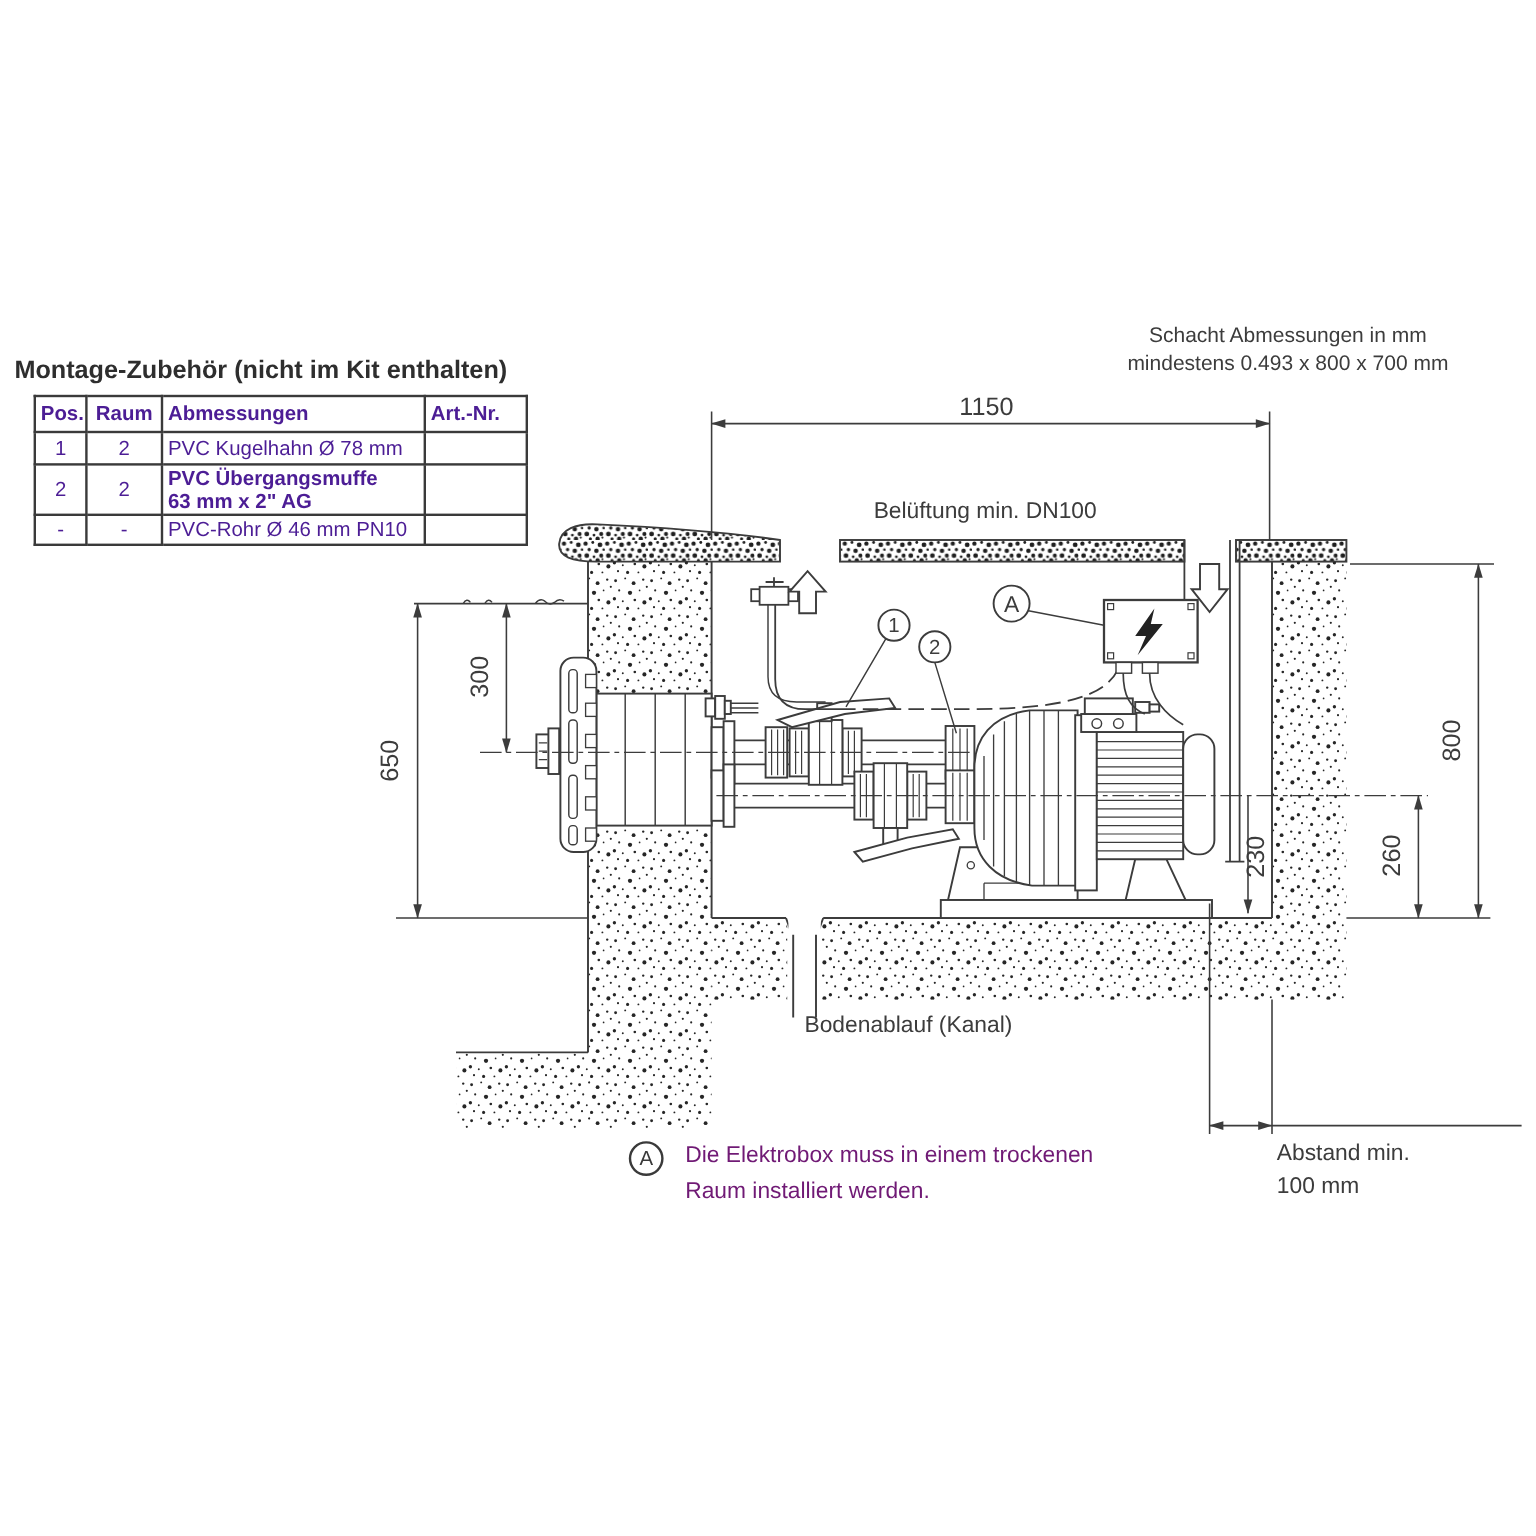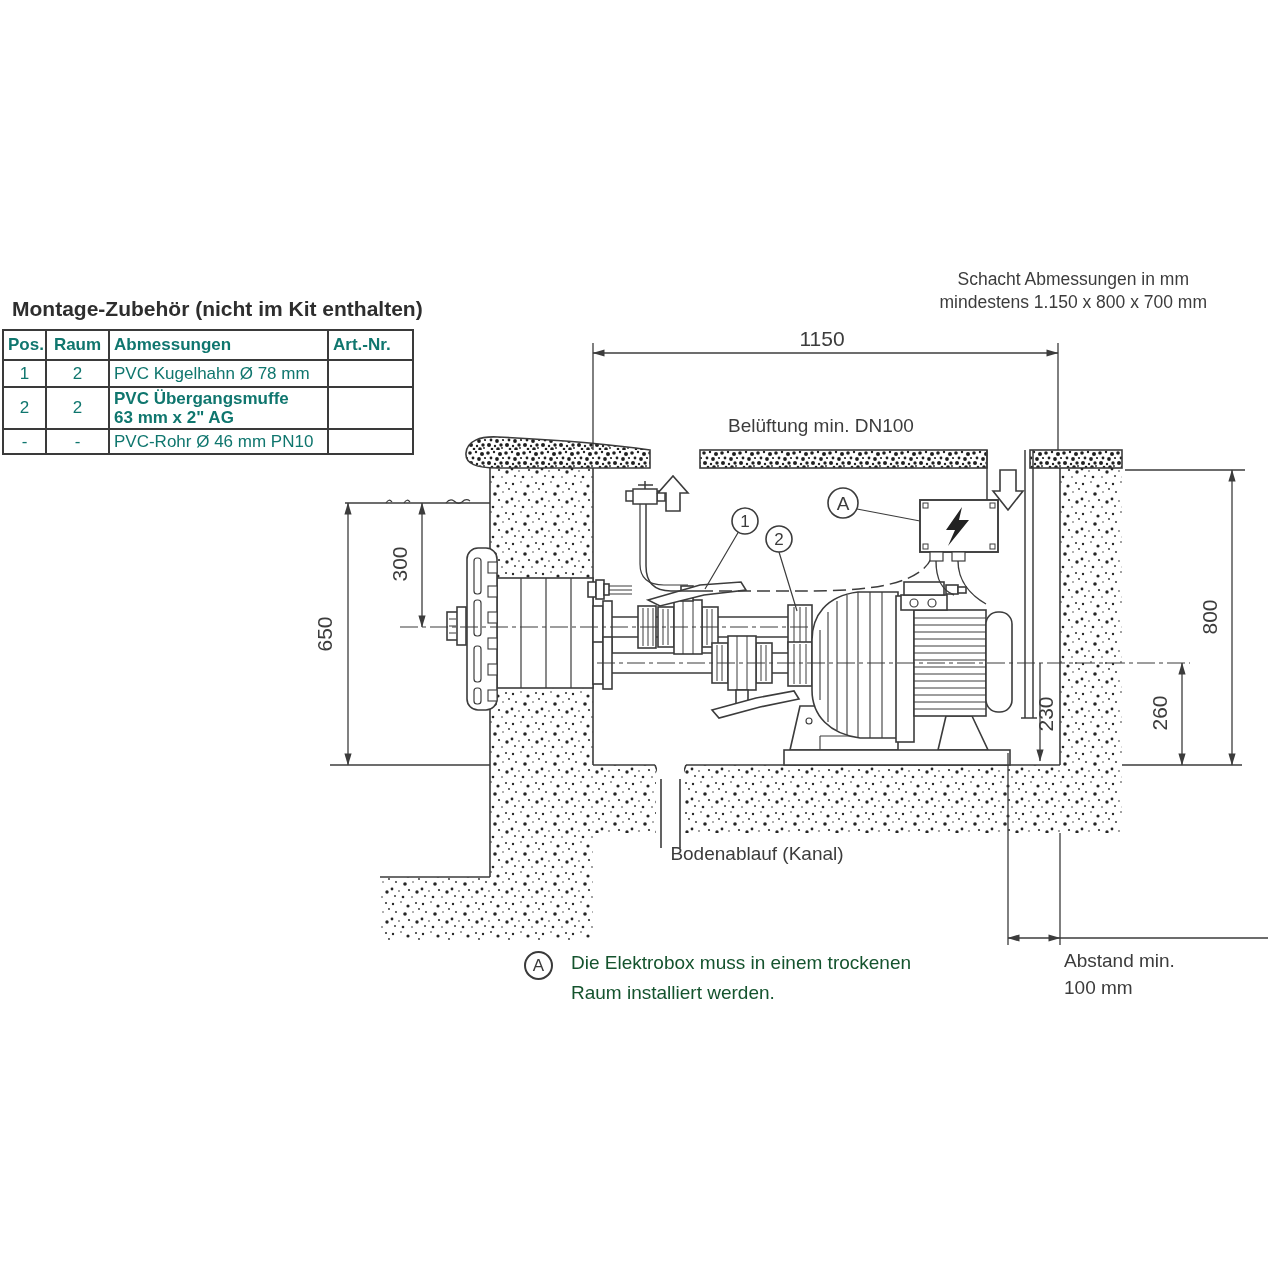--- a/index.html
+++ b/index.html
@@ -1,31 +1,31 @@
 <!DOCTYPE html>
 <html><head>
 <meta charset="utf-8">
 <style>
   html,body{margin:0;padding:0;background:#fff;}
   #page{position:relative;width:1280px;height:1280px;background:#ffffff;overflow:hidden;
         font-family:"Liberation Sans",sans-serif;color:#383838;}
   #draw{position:absolute;left:0;top:0;}
   .title{position:absolute;left:12px;top:297px;font-size:21px;font-weight:bold;color:#2e2e2e;}
-  table.acc{position:absolute;left:2px;top:329px;border-collapse:collapse;table-layout:fixed;
-            width:410px;font-size:17px;color:#0f766e;}
+  table.acc{position:absolute;left:28px;top:329px;border-collapse:collapse;table-layout:fixed;
+            width:410px;font-size:17px;color:#4c1d95;}
   table.acc td{border:2px solid #3a3a3a;padding:1px 4px;vertical-align:middle;}
   table.acc tr.hd td{font-weight:bold;height:26px;}
   table.acc td.c{text-align:center;}
   table.acc .r1{height:27px;} table.acc .r2{height:39px;} table.acc .r3{height:25px;}
   table.acc .nm div{line-height:19px;font-weight:bold;}
   .shaft-note{position:absolute;right:73px;top:268px;text-align:center;font-size:17.5px;
               line-height:23px;color:#3c3c3c;}
   .footnote-circle{position:absolute;left:524px;top:951px;width:25px;height:25px;border:2px solid #3a3a3a;
               border-radius:50%;text-align:center;line-height:25px;font-size:17px;color:#3a3a3a;}
-  .footnote-text{position:absolute;left:571px;top:948px;font-size:19px;line-height:30px;color:#14532d;}
+  .footnote-text{position:absolute;left:571px;top:948px;font-size:19px;line-height:30px;color:#701a75;}
   svg text{fill:#3c3c3c;font-family:"Liberation Sans",sans-serif;}
 </style>
 </head>
 <body>
 
 <div id="page">
 
   <div class="title">Montage-Zubehör (nicht im Kit enthalten)</div>
 
   <table class="acc">
@@ -61,21 +61,21 @@
       <td class="c">-</td>
       <td class="c">-</td>
       <td>PVC-Rohr Ø 46 mm PN10</td>
       <td></td>
     </tr>
   </tbody>
     </table>
 
   <div class="shaft-note">
     <div>Schacht Abmessungen in mm</div>
-    <div>mindestens 1.150 x 800 x 700 mm</div>
+    <div>mindestens 0.493 x 800 x 700 mm</div>
   </div>
 
   <svg id="draw" width="1280" height="1280" viewBox="0 0 1280 1280">
     <defs>
       <pattern id="stip" width="30" height="30" patternUnits="userSpaceOnUse">
         <g fill="#262626">
           <circle cx="3" cy="4" r="1.2"></circle>
             <circle cx="11" cy="2" r="0.8"></circle>
             <circle cx="18" cy="6" r="1.6"></circle>
           <circle cx="26" cy="3" r="1.0"></circle>

